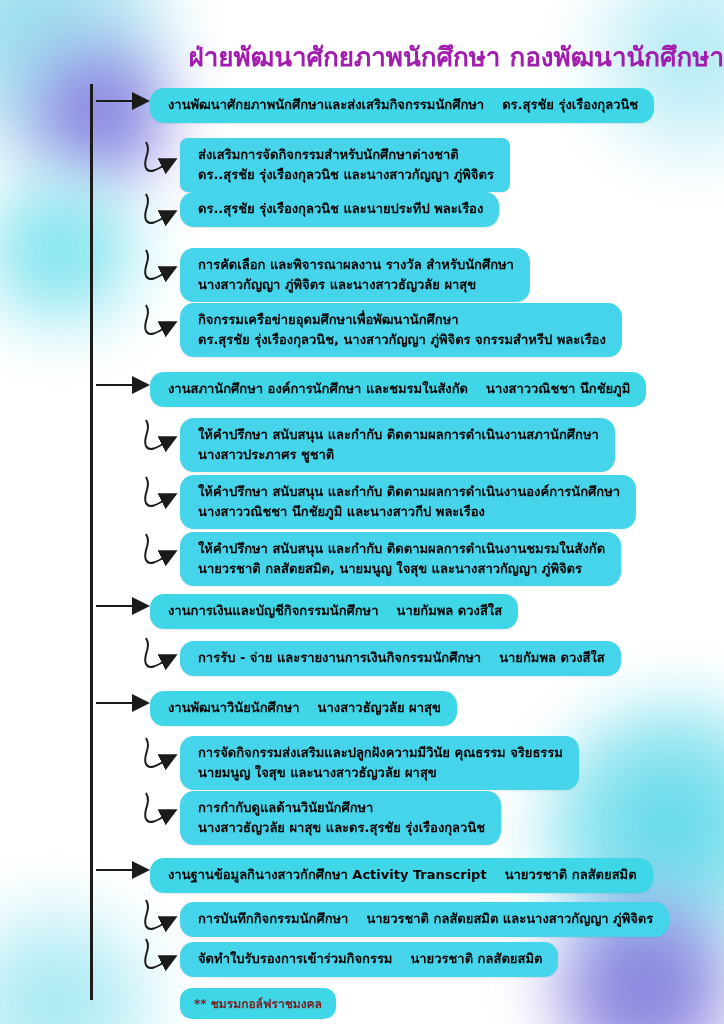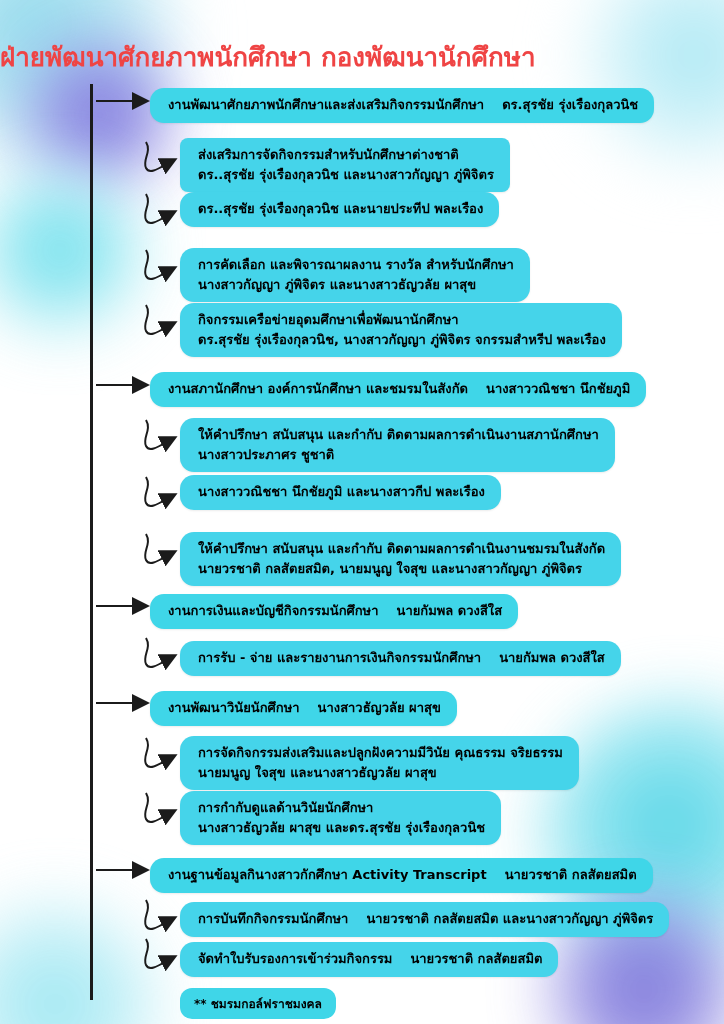--- a/index.html
+++ b/index.html
@@ -23,22 +23,22 @@
   .blob-e { right:-110px; bottom:40px; width:300px; height:290px;
             background: radial-gradient(circle at 45% 45%, #36cfe2 0%, #86e2ef 40%, rgba(222,246,251,0) 72%); opacity:.85;}
   .blob-f { right:-30px; bottom:-70px; width:220px; height:210px;
             background: radial-gradient(circle at 50% 50%, #5a52cf 0%, #8f88e2 45%, rgba(200,197,240,0) 72%); opacity:.8;}
   .blob-g { left:-60px; bottom:-90px; width:230px; height:220px;
             background: radial-gradient(circle at 50% 50%, #6ddcec 0%, #b6ecf5 50%, rgba(235,250,253,0) 75%); opacity:.7;}
 
   
   .title {
     position:absolute; left:0; right:0; top:36px;
-    text-align:left;
-    font-size:26px; font-weight:bold; color:#ef4444;
+    text-align:right;
+    font-size:26px; font-weight:bold; color:#a21caf;
     letter-spacing:0px;
   }
 
   
   .trunk {
     position:absolute; left:90px; top:84px; width:3px; height:916px;
     background:#1b1b1b;
   }
 
   
@@ -58,21 +58,21 @@
   .node.lvl2 { background:#45d4ea; }
   .node .lbl { display:block; }
   .node .who { font-weight:bold; }
   .node.inline .lbl { display:inline; }
   .node.inline .who { display:inline; margin-left:18px; }
 
   .foot {
     position:absolute;
     border-radius:12px;
     background:#3fd6e8;
-    color:#000000;
+    color:#7f1d1d;
     padding:6px 14px;
     font-size:12px; font-weight:bold;
     white-space:nowrap;
   }
 
   
   .conn { position:absolute; pointer-events:none; }
 </style>
 </head>
 <body>
@@ -146,20 +146,21 @@
 <div class="node lvl1 inline" style="left:150px; top:372px;">
   <span class="lbl">งานสภานักศึกษา องค์การนักศึกษา และชมรมในสังกัด</span><span class="who">นางสาววณิชชา นึกชัยภูมิ</span>
 </div>
 
 <div class="node lvl2" style="left:180px; top:418px;">
   <span class="lbl">ให้คำปรึกษา สนับสนุน และกำกับ ติดตามผลการดำเนินงานสภานักศึกษา</span>
   <span class="who">นางสาวประภาศร ชูชาติ</span>
 </div>
 
 <div class="node lvl2" style="left:180px; top:475px;">
+  <span class="lbl">ให้คำปรึกษา สนับสนุน และกำกับ ติดตามผลการดำเนินงานองค์การนักศึกษา</span>
   <span class="who">นางสาววณิชชา นึกชัยภูมิ และนางสาวกีป พละเรือง</span>
 </div>
 
 <div class="node lvl2" style="left:180px; top:532px;">
   <span class="lbl">ให้คำปรึกษา สนับสนุน และกำกับ ติดตามผลการดำเนินงานชมรมในสังกัด</span>
   <span class="who">นายวรชาติ กลสัตยสมิต, นายมนูญ ใจสุข และนางสาวกัญญา ภู่พิจิตร</span>
 </div>
 
 <div class="node lvl1 inline" style="left:150px; top:594px;">
   <span class="lbl">งานการเงินและบัญชีกิจกรรมนักศึกษา</span><span class="who">นายกัมพล ดวงสีใส</span>

